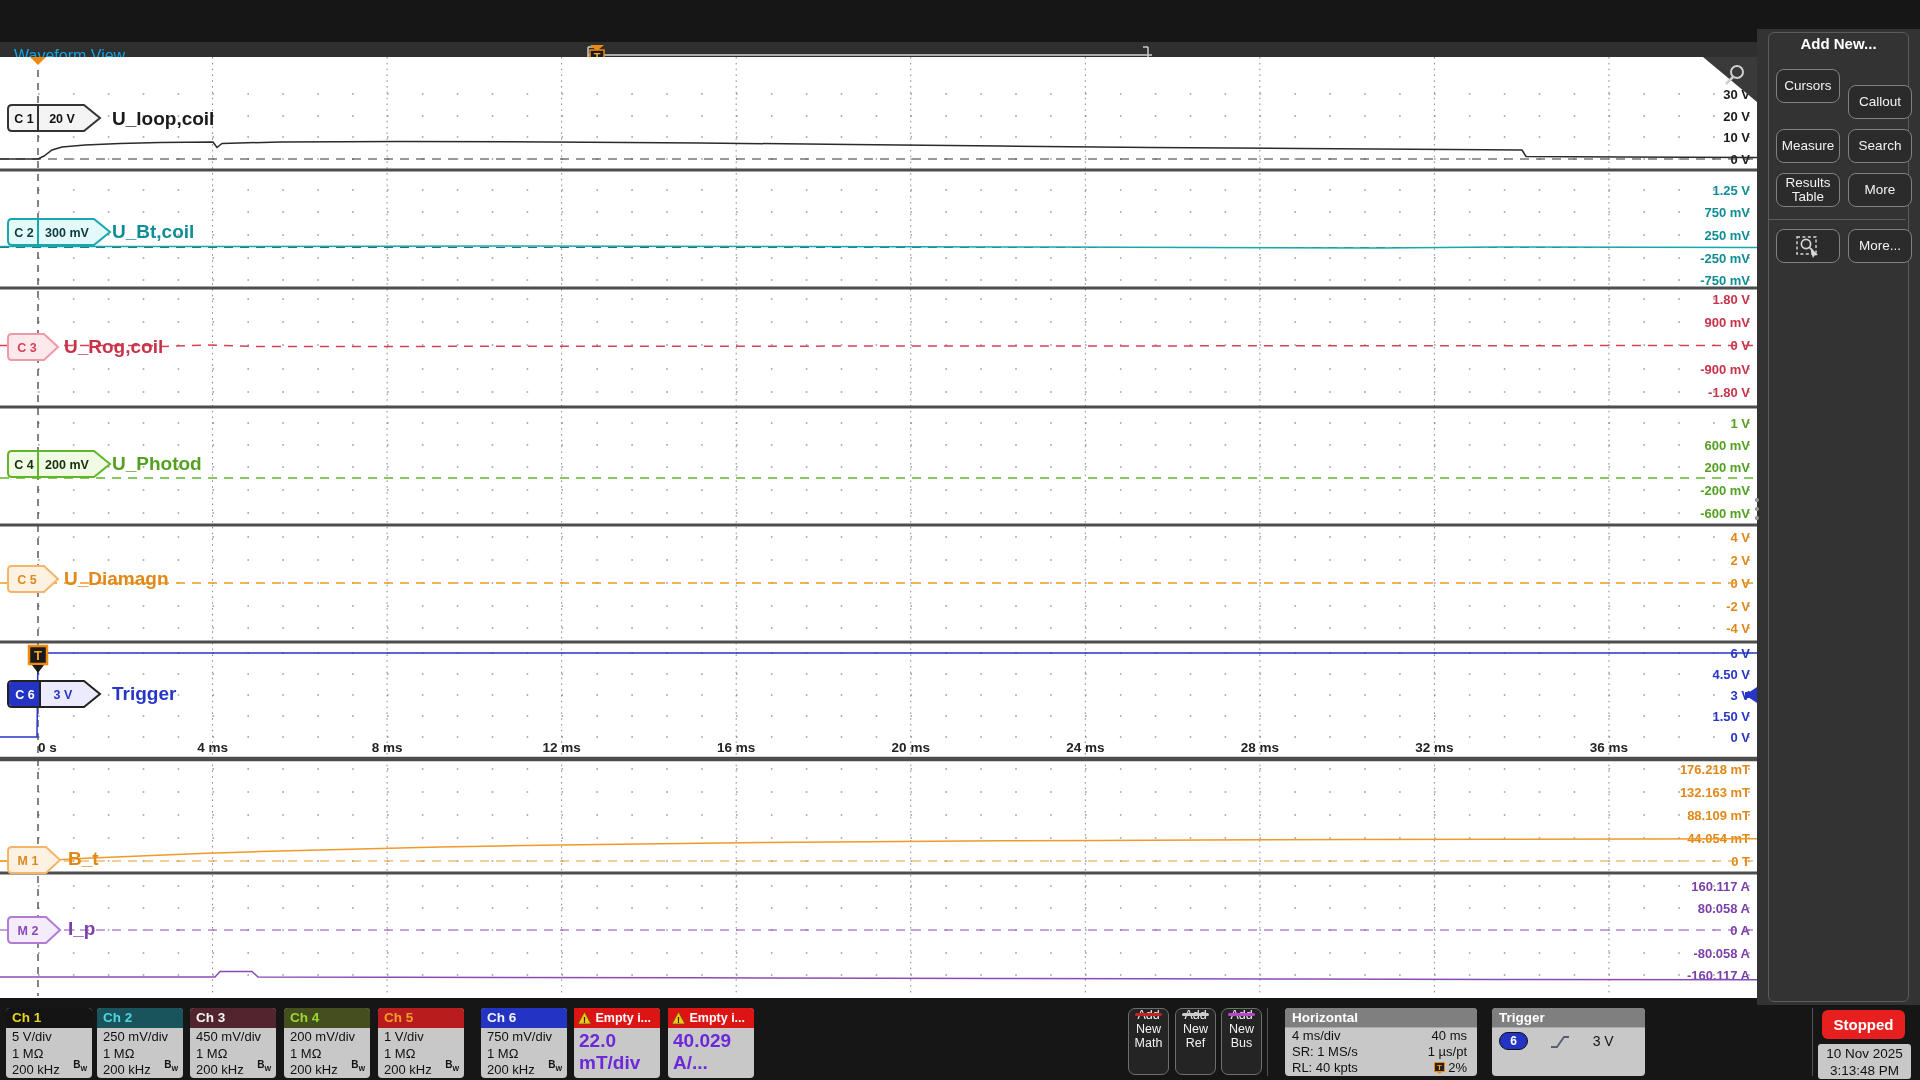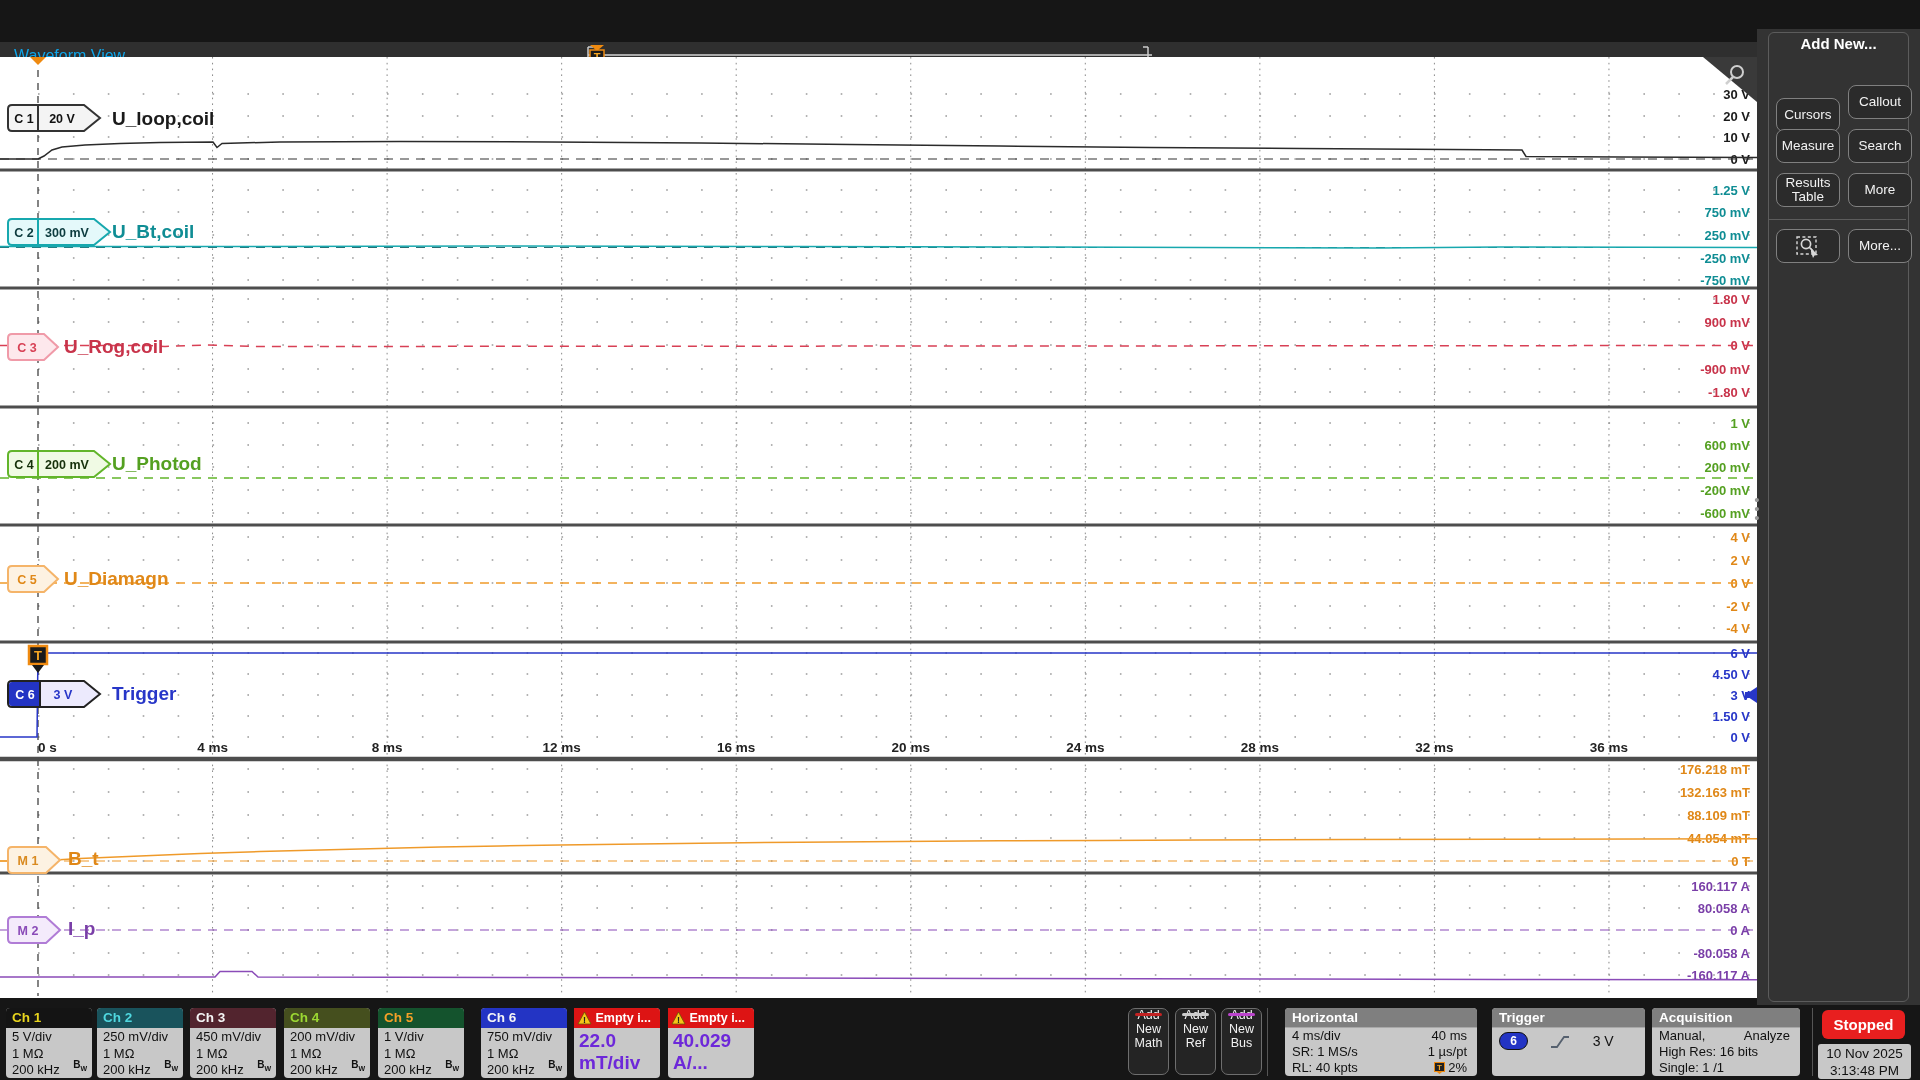--- a/index.html
+++ b/index.html
@@ -239,21 +239,21 @@
         <polygon points="1703,57 1757,57 1757,102" fill="#3a3a3a"></polygon>
         <circle cx="1737" cy="72" r="6" fill="none" stroke="#cfcfcf" stroke-width="2"></circle>
         <line x1="1733" y1="77" x2="1726" y2="84" stroke="#cfcfcf" stroke-width="2.5"></line>
       </svg></div>
 
   <div id="sidebar">
     <div id="sb-box"></div>
     <div id="sb-header">Add New...</div>
     <div id="sb-divider"></div>
     <div id="sb-buttons">
-        <div class="sb-btn" style="left: 19px; top: 69px;">Cursors</div>
+        <div class="sb-btn" style="left: 19px; top: 40px;">Cursors</div>
         <div class="sb-btn" style="left: 91px; top: 56px;">Callout</div>
         <div class="sb-btn" style="left: 19px; top: 100px;">Measure</div>
         <div class="sb-btn" style="left: 91px; top: 100px;">Search</div>
         <div class="sb-btn" style="left: 19px; top: 144px;">Results<br>Table</div>
         <div class="sb-btn" style="left: 91px; top: 144px;">More</div>
       </div>
     <div class="sb-btn" style="left:19px;top:200px;">
       <svg width="26" height="24" viewBox="0 0 26 24">
         <rect x="2" y="3" width="19" height="17" fill="none" stroke="#d8d8d8" stroke-width="1.4" stroke-dasharray="3 2.4"></rect>
         <circle cx="11" cy="10" r="4.6" fill="none" stroke="#d8d8d8" stroke-width="1.7"></circle>
@@ -277,21 +277,21 @@
         </div>
         <div class="chbadge" style="left: 190px;">
           <div class="hd" style="background:#52242e;color:#f5f5f5">Ch 3</div>
   <div class="bd">450 mV/div<br>1 MΩ<br>200 kHz<span class="bw">B<sub>W</sub></span></div>
         </div>
         <div class="chbadge" style="left: 284px;">
           <div class="hd" style="background:#454f1e;color:#9bd832">Ch 4</div>
   <div class="bd">200 mV/div<br>1 MΩ<br>200 kHz<span class="bw">B<sub>W</sub></span></div>
         </div>
         <div class="chbadge" style="left: 378px;">
-          <div class="hd" style="background:#14532d;color:#f5a028">Ch 5</div>
+          <div class="hd" style="background:#b91c1c;color:#f5a028">Ch 5</div>
   <div class="bd">1 V/div<br>1 MΩ<br>200 kHz<span class="bw">B<sub>W</sub></span></div>
         </div>
         <div class="chbadge" style="left: 481px;">
           <div class="hd" style="background:#2334c4;color:#f5f5f5">Ch 6</div>
   <div class="bd">750 mV/div<br>1 MΩ<br>200 kHz<span class="bw">B<sub>W</sub></span></div>
         </div>
         <div class="mathbadge" style="left: 574px;">
   <div class="hd">
     <svg width="15" height="14" viewBox="0 0 15 14">
       <polygon points="7.5,1 14,13 1,13" fill="#f5c518" stroke="#6b5600" stroke-width="0.8"></polygon>
@@ -346,33 +346,20 @@
       <div class="row" style="align-items:center;padding-top:4px;">
         <span class="trig-src">6</span>
         <svg width="22" height="15" viewBox="0 0 22 15">
           <path d="M2,13 h6 l7,-10 h5" stroke="#55606e" stroke-width="1.8" fill="none"></path>
         </svg>
         <span style="font-size:14px;">3 V</span>
         <span></span>
       </div>
     </div>
 
-    <div class="panel" style="left:1652px;width:148px;">
-      <div class="hd">Acquisition</div>
-      <div class="row">
-          <span>Manual,</span>
-          <span>Analyze</span>
-        </div>
-      <div class="row">
-          <span>High Res: 16 bits</span>
-        </div>
-      <div class="row">
-          <span>Single: 1 /1</span>
-        </div>
-    </div>
 
     <div id="stopped">Stopped</div>
     <div id="datetime">
       <div>10 Nov 2025</div>
       <div>3:13:48 PM</div>
     </div>
   </div>
 </div>
 
 </body></html>

